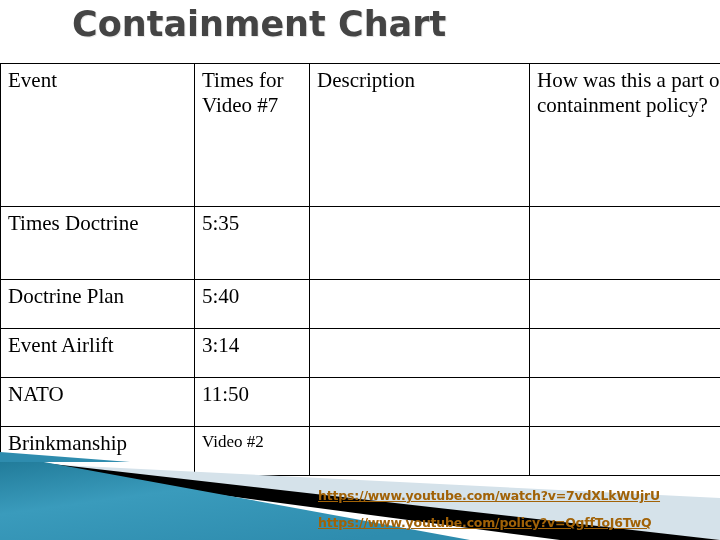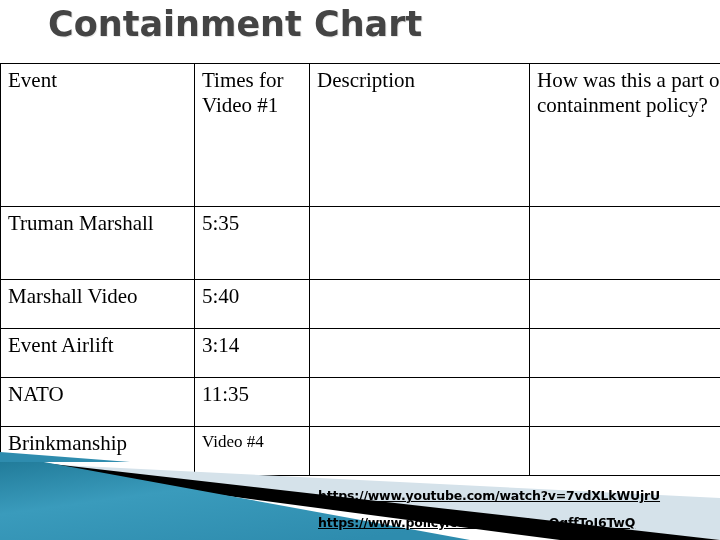--- a/index.html
+++ b/index.html
@@ -11,21 +11,21 @@
     width: 720px;
     height: 540px;
     position: relative;
     overflow: hidden;
     font-family: "Liberation Serif", serif;
   }
 
   
   .slide-title {
     position: absolute;
-    left: 48px;
+    left: 72px;
     top: 2px;
     font-family: "DejaVu Sans", sans-serif;
     font-weight: bold;
     font-size: 35px;
     line-height: 44px;
     color: #444444;
     text-shadow: 1px 1px 0 #e9e9e9;
     letter-spacing: 0px;
     white-space: nowrap;
   }
@@ -82,71 +82,71 @@
     left: 318px;
     top: 482px;
     width: 402px;
   }
   .link {
     display: block;
     font-family: "DejaVu Sans", sans-serif;
     font-size: 12.5px;
     line-height: 27px;
     font-weight: bold;
-    color: #000000;
+    color: #a16207;
     text-decoration: underline;
     white-space: nowrap;
     letter-spacing: -0.2px;
   }
 </style>
 </head>
 <body>
 
 <div class="slide-title">Containment Chart</div>
 
 <table class="chart-table">
   <tbody>
     <tr class="row-header">
       <td class="col-event">Event</td>
-      <td class="col-times">Times for Video #1</td>
+      <td class="col-times">Times for Video #7</td>
       <td class="col-desc">Description</td>
       <td class="col-how no-right">How was this a part of containment policy?</td>
     </tr>
 
     <tr class="row-truman">
-      <td>Truman Marshall</td>
+      <td>Times Doctrine</td>
       <td>5:35</td>
       <td></td>
       <td class="no-right"></td>
     </tr>
 
     <tr class="row-std">
-      <td>Marshall Video</td>
+      <td>Doctrine Plan</td>
       <td>5:40</td>
       <td></td>
       <td class="no-right"></td>
     </tr>
 
     <tr class="row-std">
       <td>Event Airlift</td>
       <td>3:14</td>
       <td></td>
       <td class="no-right"></td>
     </tr>
 
     <tr class="row-std">
       <td>NATO</td>
-      <td>11:35</td>
+      <td>11:50</td>
       <td></td>
       <td class="no-right"></td>
     </tr>
 
     <tr class="row-std">
       <td>Brinkmanship</td>
-      <td class="cell-small">Video #4</td>
+      <td class="cell-small">Video #2</td>
       <td></td>
       <td class="no-right"></td>
     </tr>
   </tbody>
 </table>
 
 <svg class="decor" viewBox="0 0 720 100" preserveAspectRatio="none">
   <defs>
     <linearGradient id="tealGrad" x1="0" y1="0" x2="0.75" y2="1">
       <stop offset="0%" stop-color="#1E7795"></stop>
@@ -159,14 +159,14 @@
 
   <polygon points="0,18 720,100 560,100 0,26" fill="#000000"></polygon>
 
   <polygon points="0,14 0,100 470,100" fill="url(#tealGrad)"></polygon>
 
   <polygon points="0,12 0,22 130,22" fill="#2E8CAE"></polygon>
 </svg>
 
 <div class="link-block">
   <a class="link" href="#">https://www.youtube.com/watch?v=7vdXLkWUjrU</a>
-  <a class="link" href="#">https://www.policy.com/watch?v=QgffToJ6TwQ</a>
+  <a class="link" href="#">https://www.youtube.com/policy?v=QgffToJ6TwQ</a>
 </div>
 
 </body></html>

